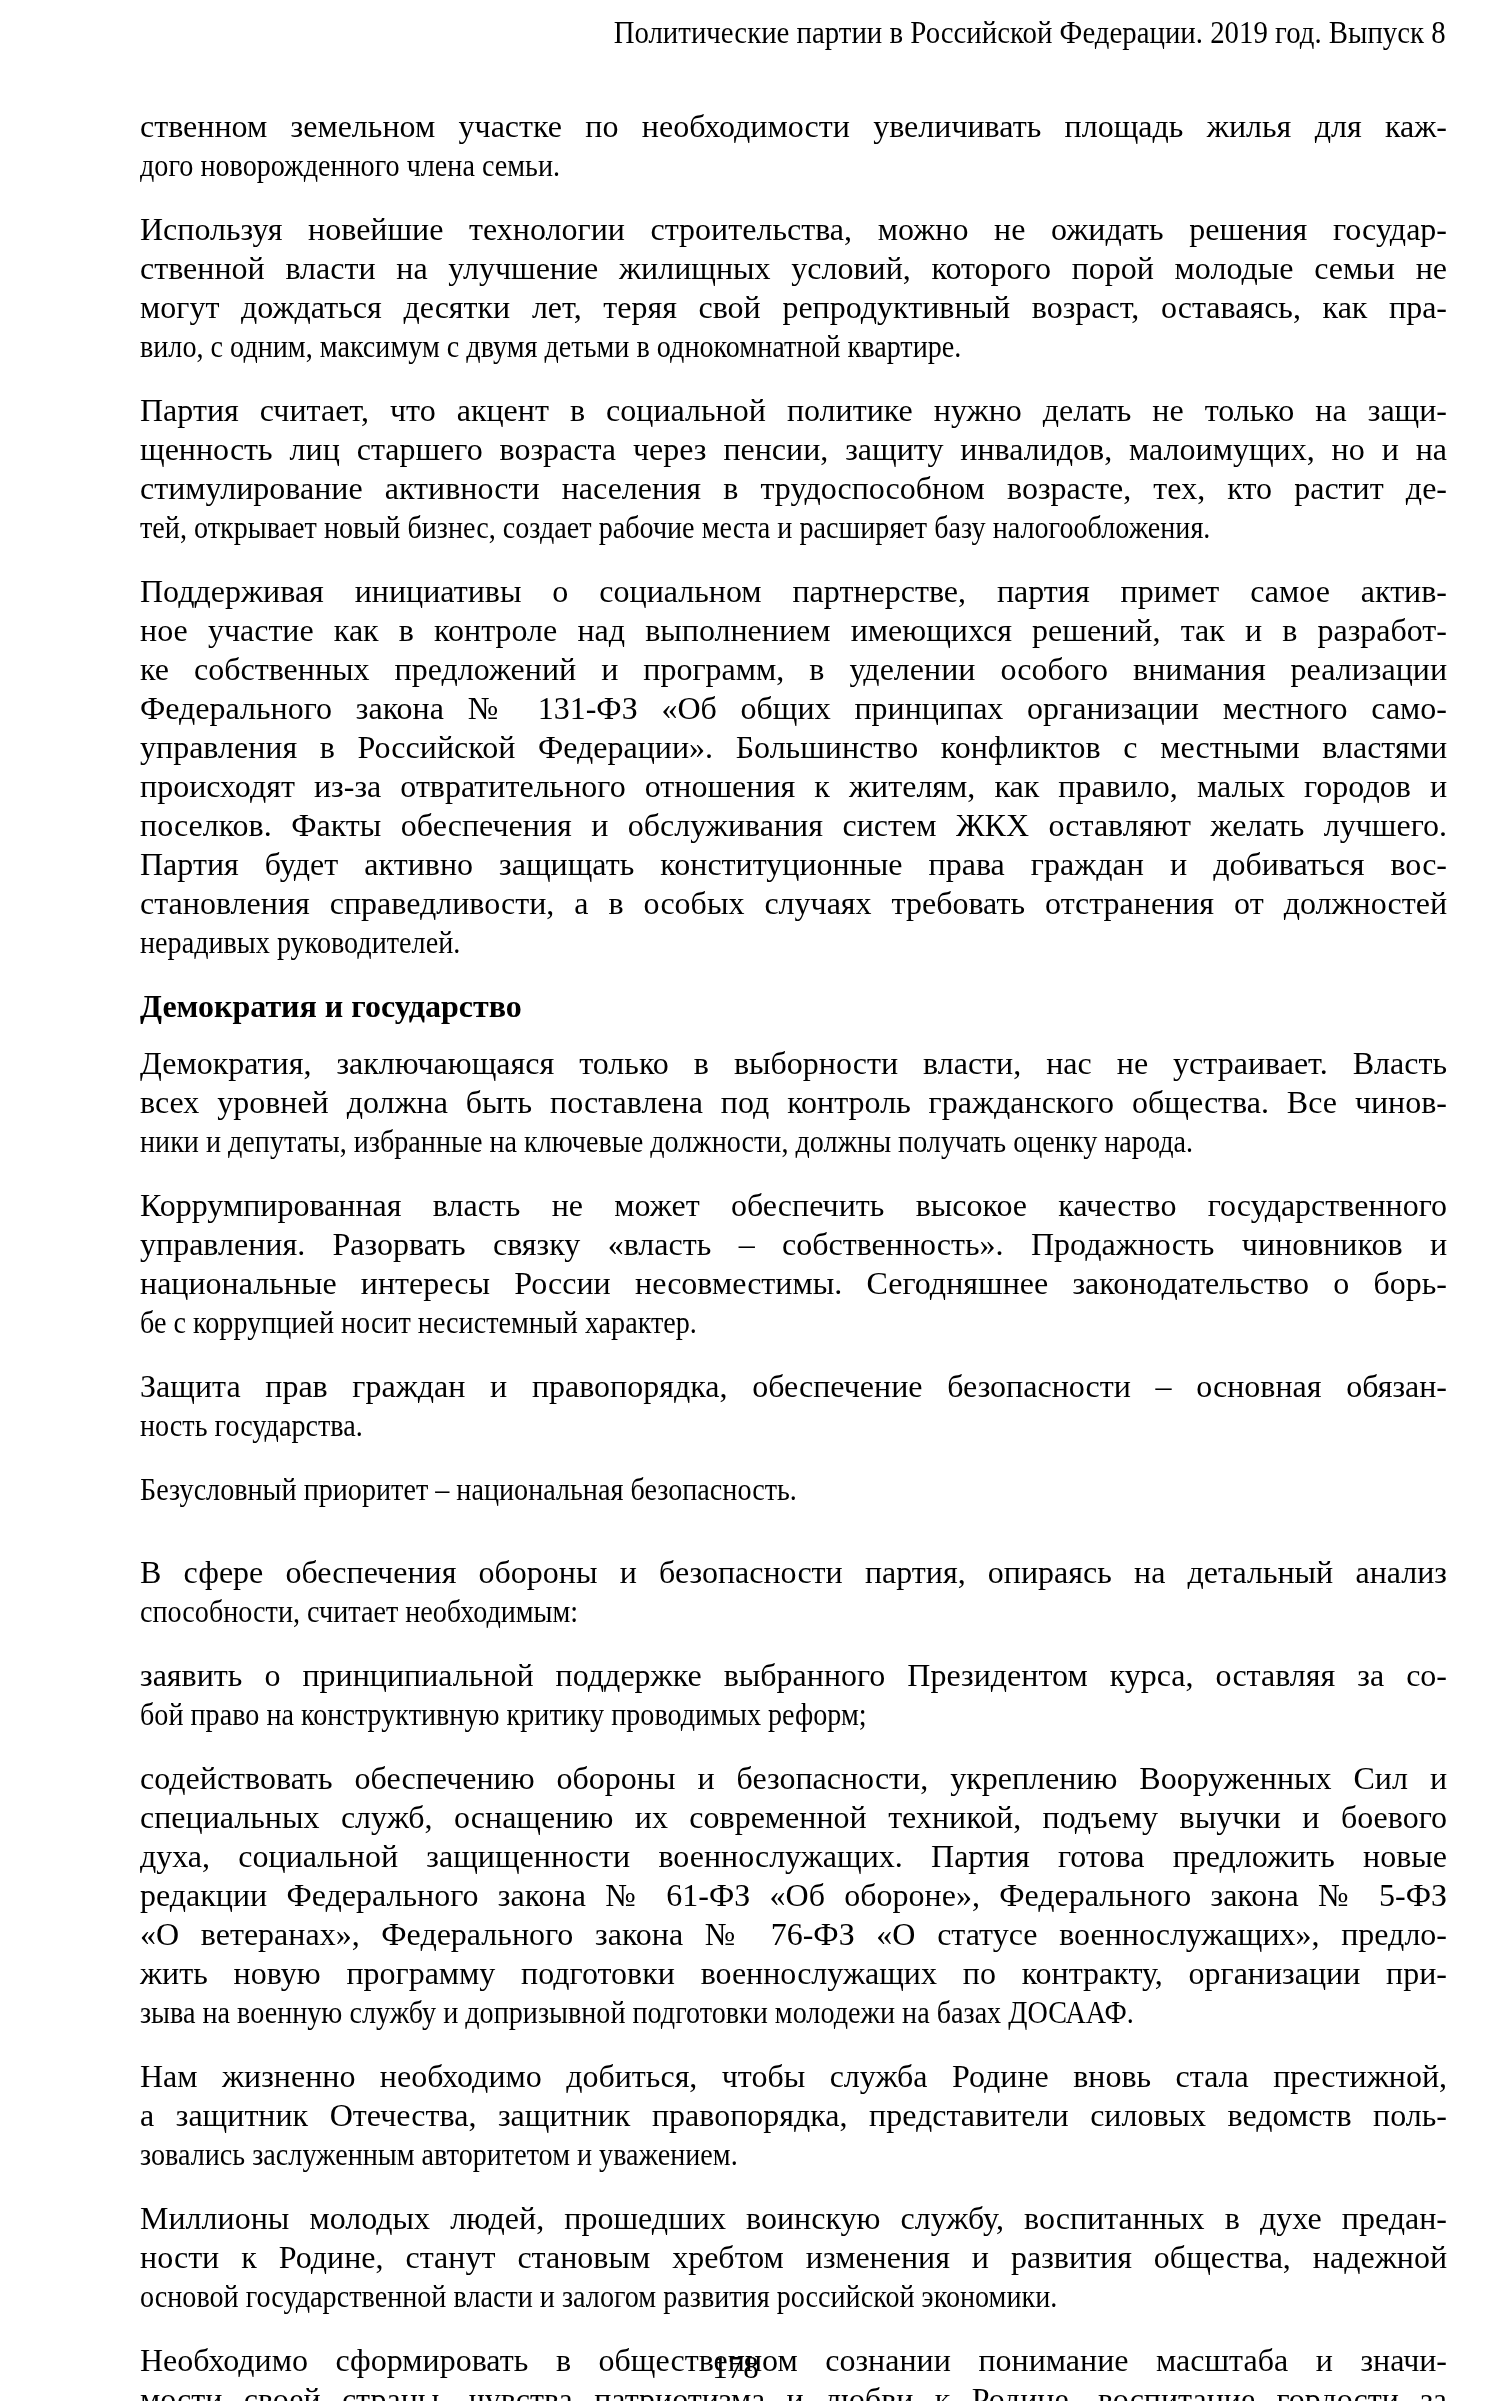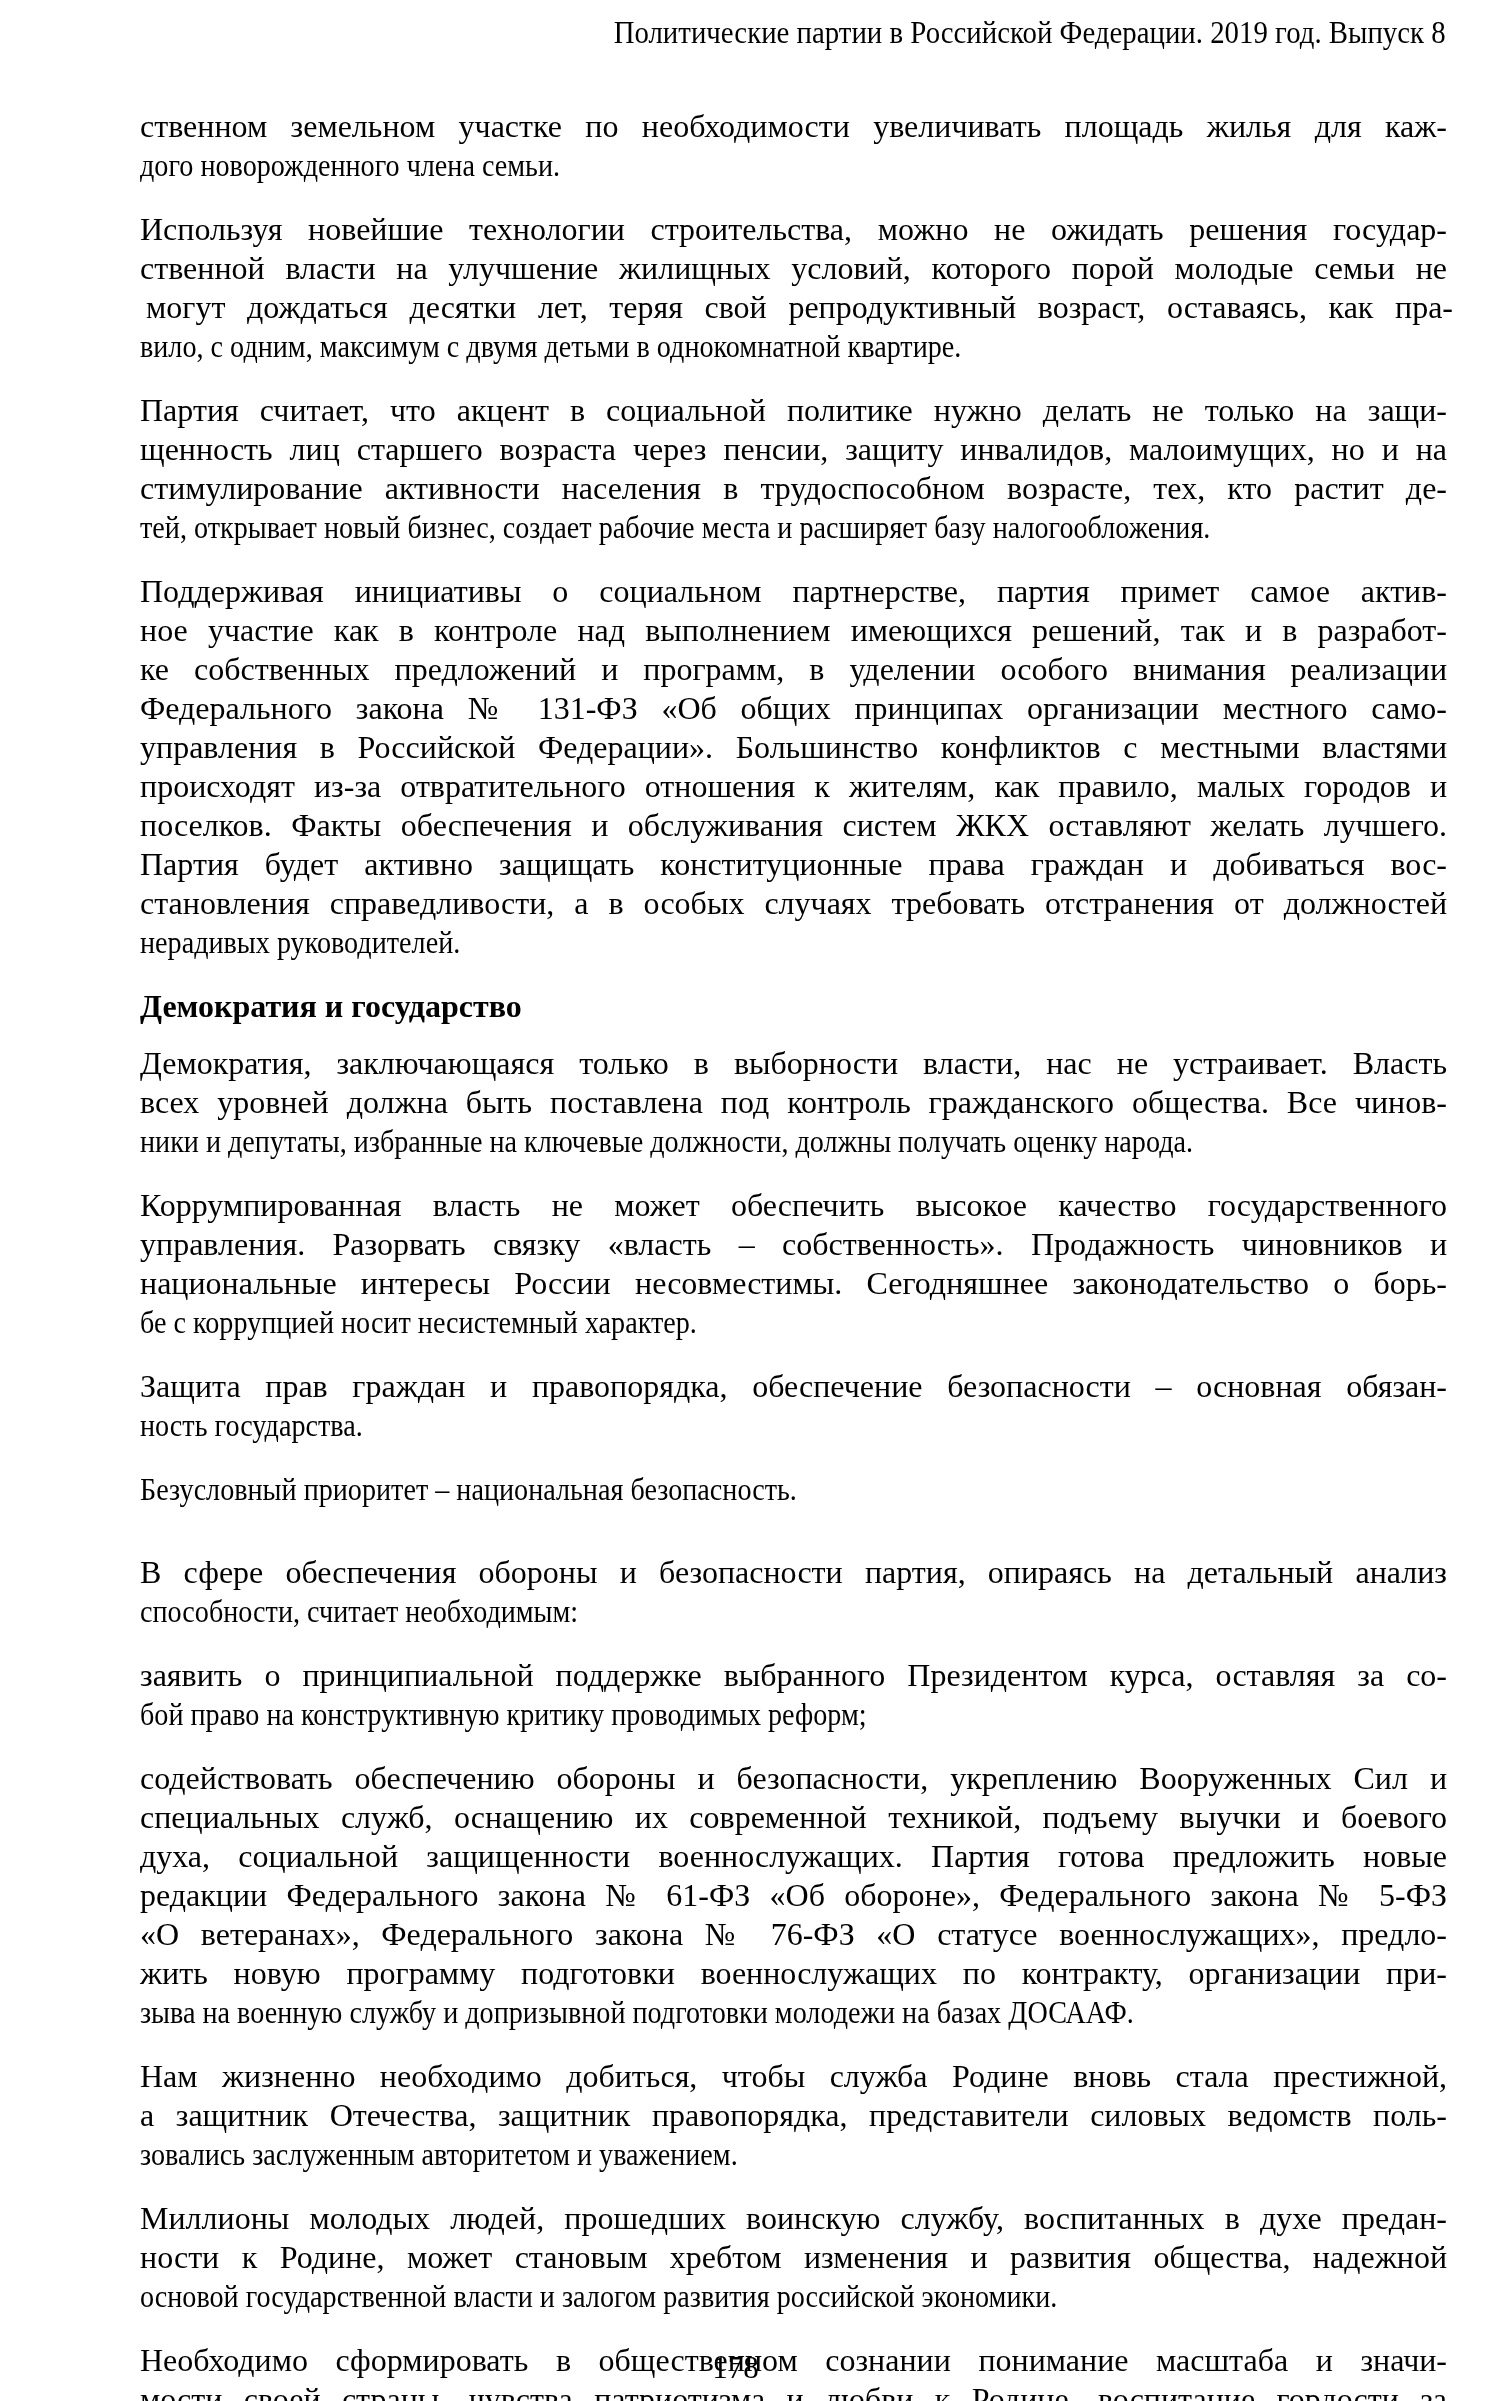--- a/index.html
+++ b/index.html
@@ -40,21 +40,21 @@
 
 <div class="content">
   <div id="pre-paras">
       <div class="para">
         <span class="line" style="display: block; width: 1307px;">ственном земельном участке по необходимости увеличивать площадь жилья для каж-</span>
         <span class="line last" style="display: block; width: 479px; transform: scaleX(0.88); transform-origin: left center;">дого новорожденного члена семьи.</span>
       </div>
       <div class="para">
         <span class="line" style="display: block; width: 1307px;">Используя новейшие технологии строительства, можно не ожидать решения государ-</span>
         <span class="line" style="display: block; width: 1307px;">ственной власти на улучшение жилищных условий, которого порой молодые семьи не</span>
-        <span class="line" style="display: block; width: 1307px; margin-left: 6px;">могут дождаться десятки лет, теряя свой репродуктивный возраст, оставаясь, как пра-</span>
+        <span class="line" style="display: block; width: 1307px;">могут дождаться десятки лет, теряя свой репродуктивный возраст, оставаясь, как пра-</span>
         <span class="line last" style="display: block; width: 936px; transform: scaleX(0.88); transform-origin: left center;">вило, с одним, максимум с двумя детьми в однокомнатной квартире.</span>
       </div>
       <div class="para">
         <span class="line" style="display: block; width: 1307px;">Партия считает, что акцент в социальной политике нужно делать не только на защи-</span>
         <span class="line" style="display: block; width: 1307px;">щенность лиц старшего возраста через пенсии, защиту инвалидов, малоимущих, но и на</span>
         <span class="line" style="display: block; width: 1307px;">стимулирование активности населения в трудоспособном возрасте, тех, кто растит де-</span>
         <span class="line last" style="display: block; width: 1219px; transform: scaleX(0.88); transform-origin: left center;">тей, открывает новый бизнес, создает рабочие места и расширяет базу налогообложения.</span>
       </div>
       <div class="para">
         <span class="line" style="display: block; width: 1307px;">Поддерживая инициативы о социальном партнерстве, партия примет самое актив-</span>
@@ -106,21 +106,21 @@
         <span class="line" style="display: block; width: 1307px;">жить новую программу подготовки военнослужащих по контракту, организации при-</span>
         <span class="line last" style="display: block; width: 1132px; transform: scaleX(0.88); transform-origin: left center;">зыва на военную службу и допризывной подготовки молодежи на базах ДОСААФ.</span>
       </div>
       <div class="para">
         <span class="line" style="display: block; width: 1307px;">Нам жизненно необходимо добиться, чтобы служба Родине вновь стала престижной,</span>
         <span class="line" style="display: block; width: 1307px;">а защитник Отечества, защитник правопорядка, представители силовых ведомств поль-</span>
         <span class="line last" style="display: block; width: 680px; transform: scaleX(0.88); transform-origin: left center;">зовались заслуженным авторитетом и уважением.</span>
       </div>
       <div class="para">
         <span class="line" style="display: block; width: 1307px;">Миллионы молодых людей, прошедших воинскую службу, воспитанных в духе предан-</span>
-        <span class="line" style="display: block; width: 1307px;">ности к Родине, может становым хребтом изменения и развития общества, надежной</span>
+        <span class="line" style="display: block; width: 1307px;">ности к Родине, станут становым хребтом изменения и развития общества, надежной</span>
         <span class="line last" style="display: block; width: 1044px; transform: scaleX(0.88); transform-origin: left center;">основой государственной власти и залогом развития российской экономики.</span>
       </div>
       <div class="para">
         <span class="line" style="display: block; width: 1307px;">Необходимо сформировать в общественном сознании понимание масштаба и значи-</span>
         <span class="line" style="display: block; width: 1307px;">мости своей страны, чувства патриотизма и любви к Родине, воспитание гордости за</span>
       </div>
     </div>
 </div>
 
 <div class="page-number"><span>178</span></div>

